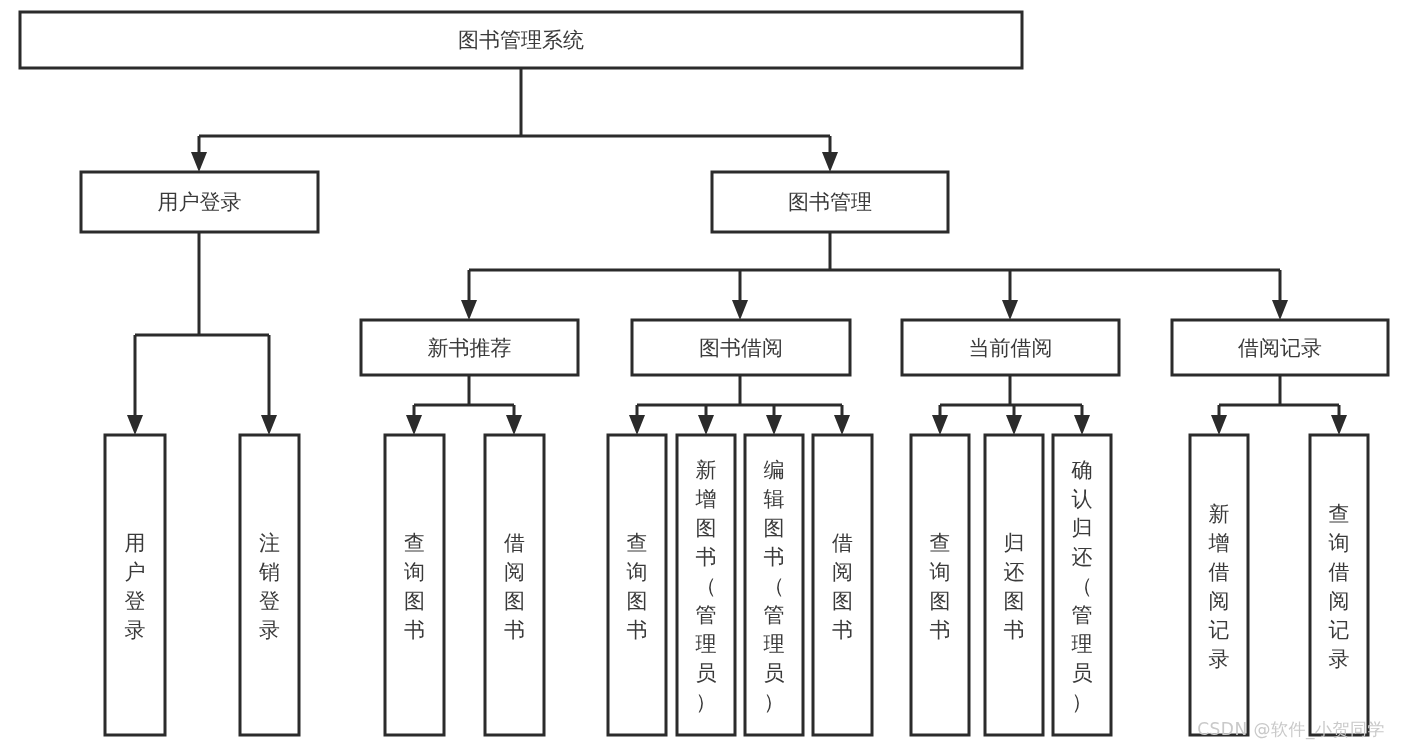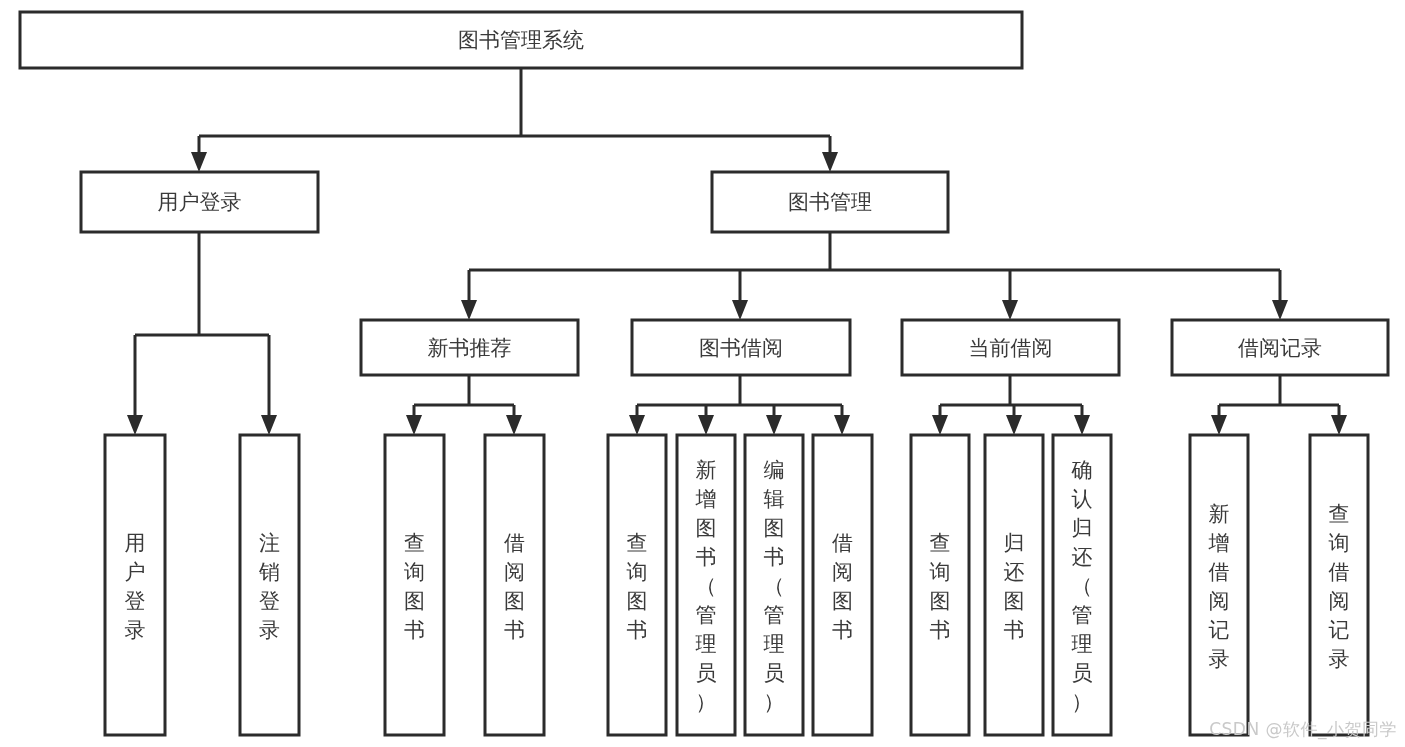--- a/index.html
+++ b/index.html
@@ -47,21 +47,21 @@
     stroke: #2b2b2b;
     stroke-width: 3;
     fill: none;
   }
   .connector-arrow {
     fill: #2b2b2b;
     stroke: none;
   }
   .watermark-text {
     position: absolute;
-    right: 8px;
+    right: 20px;
     bottom: 6px;
     color: #c9c9c9;
     font-family: "DejaVu Sans", "Liberation Sans", sans-serif;
     font-size: 17px;
     letter-spacing: 0.5px;
     white-space: nowrap;
     user-select: none;
   }
 </style>
 </head>

